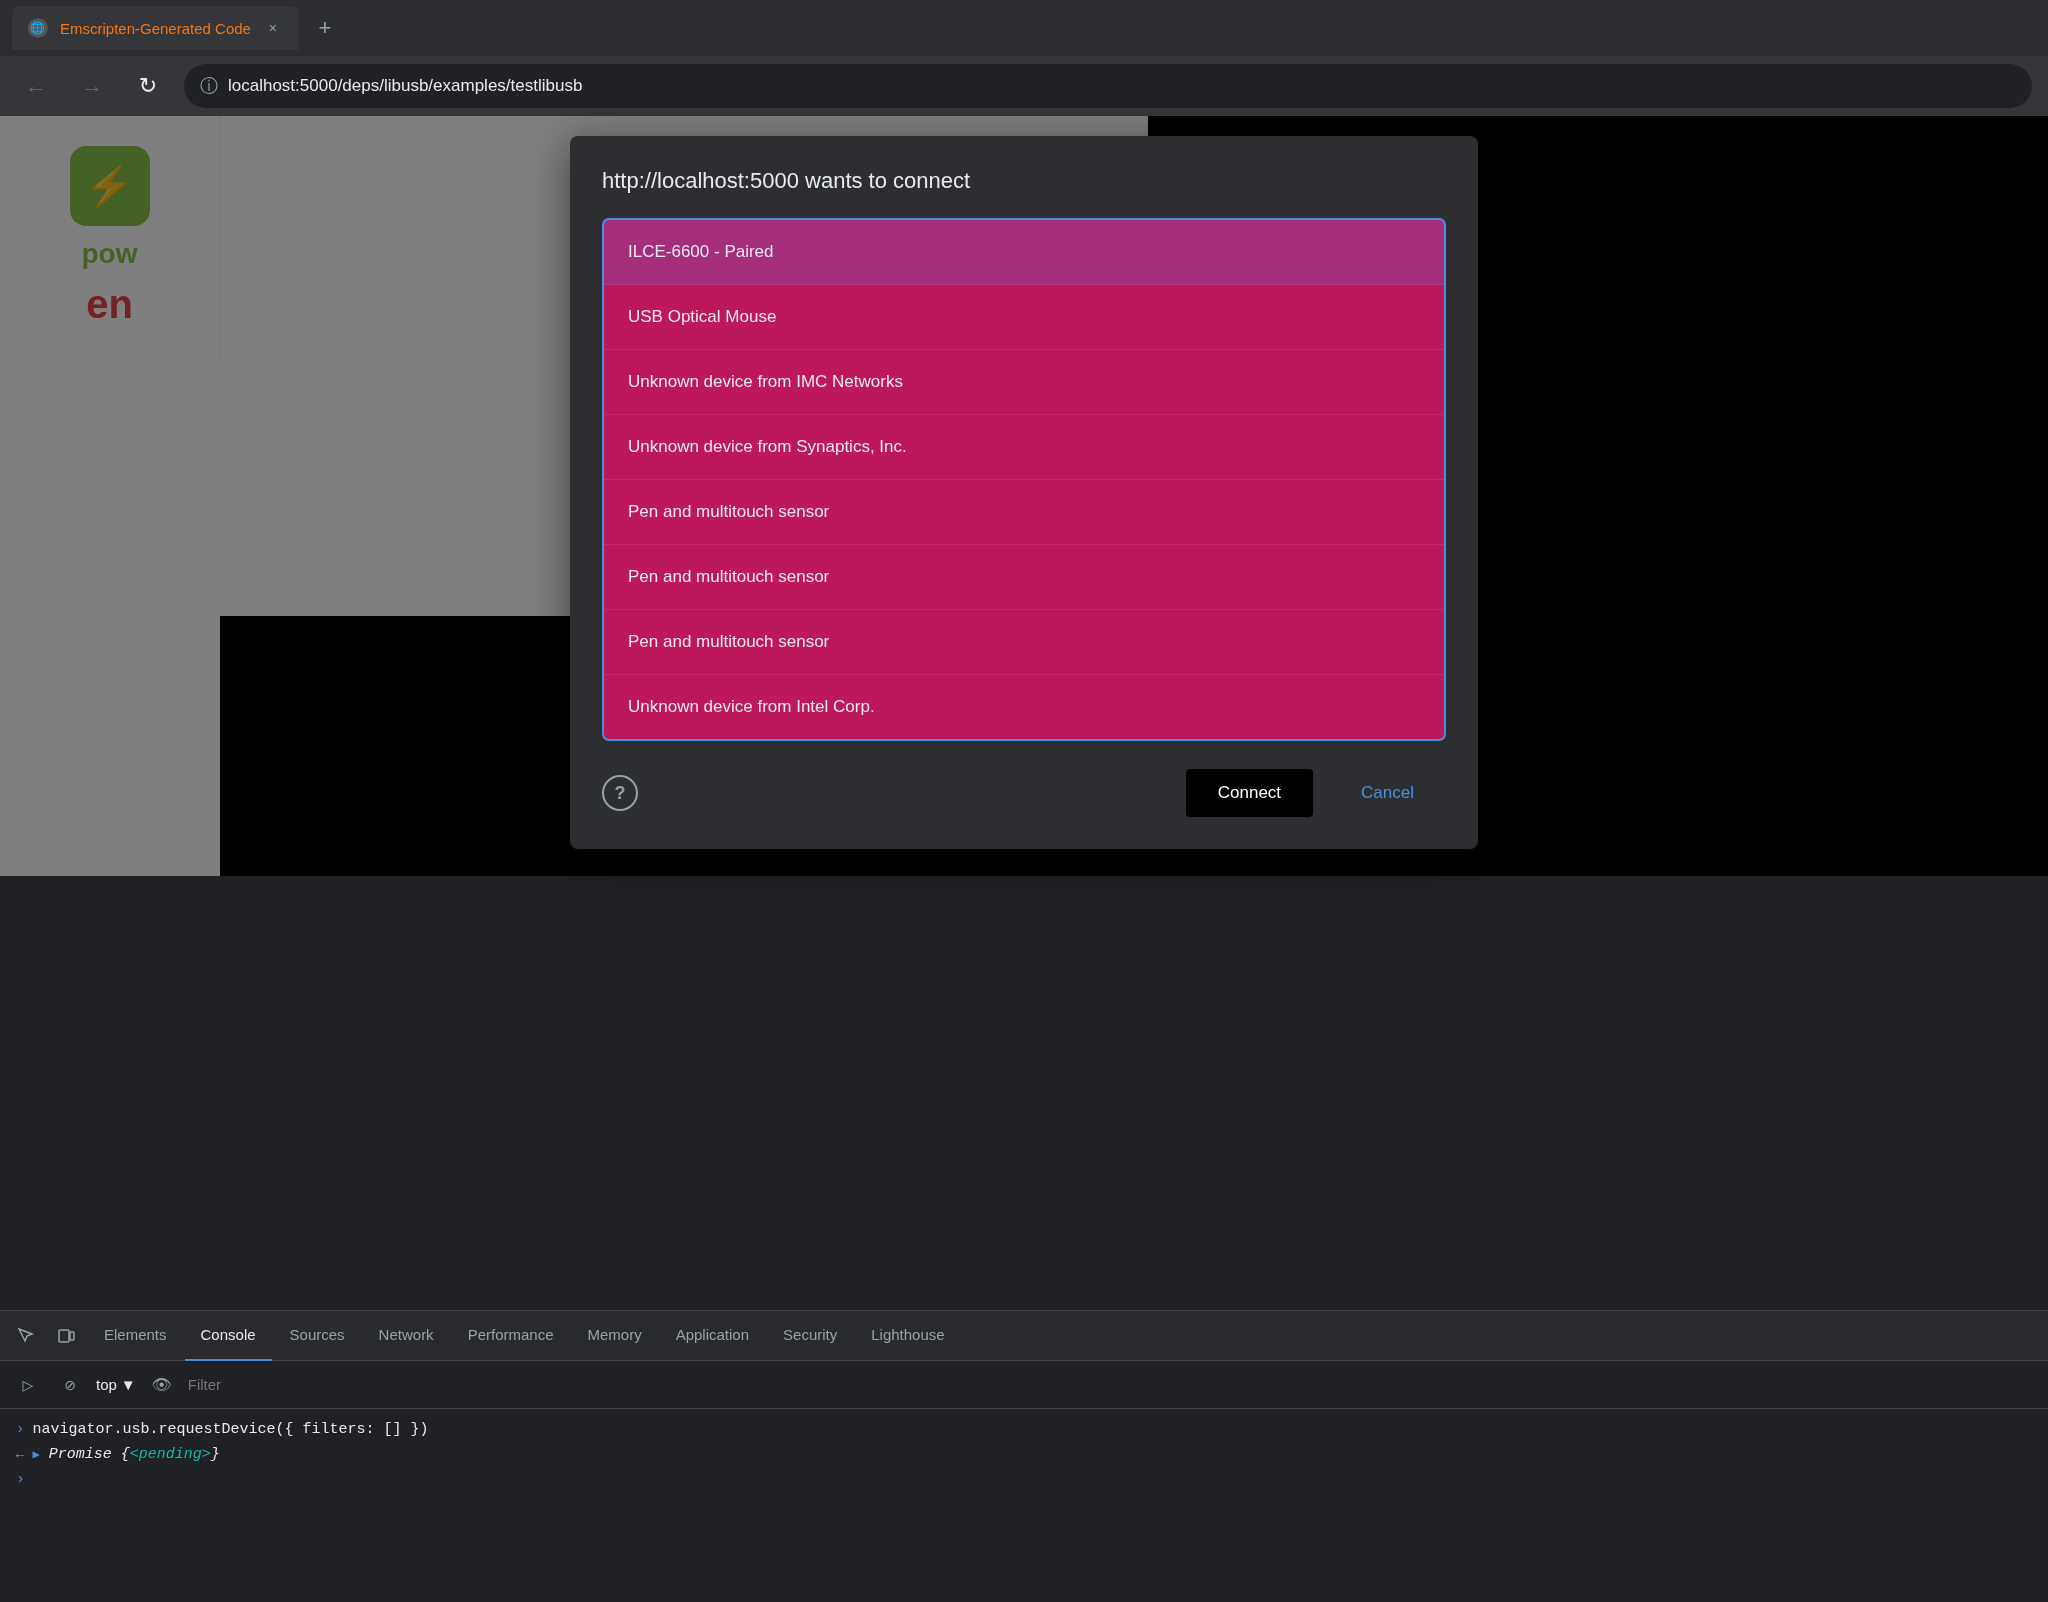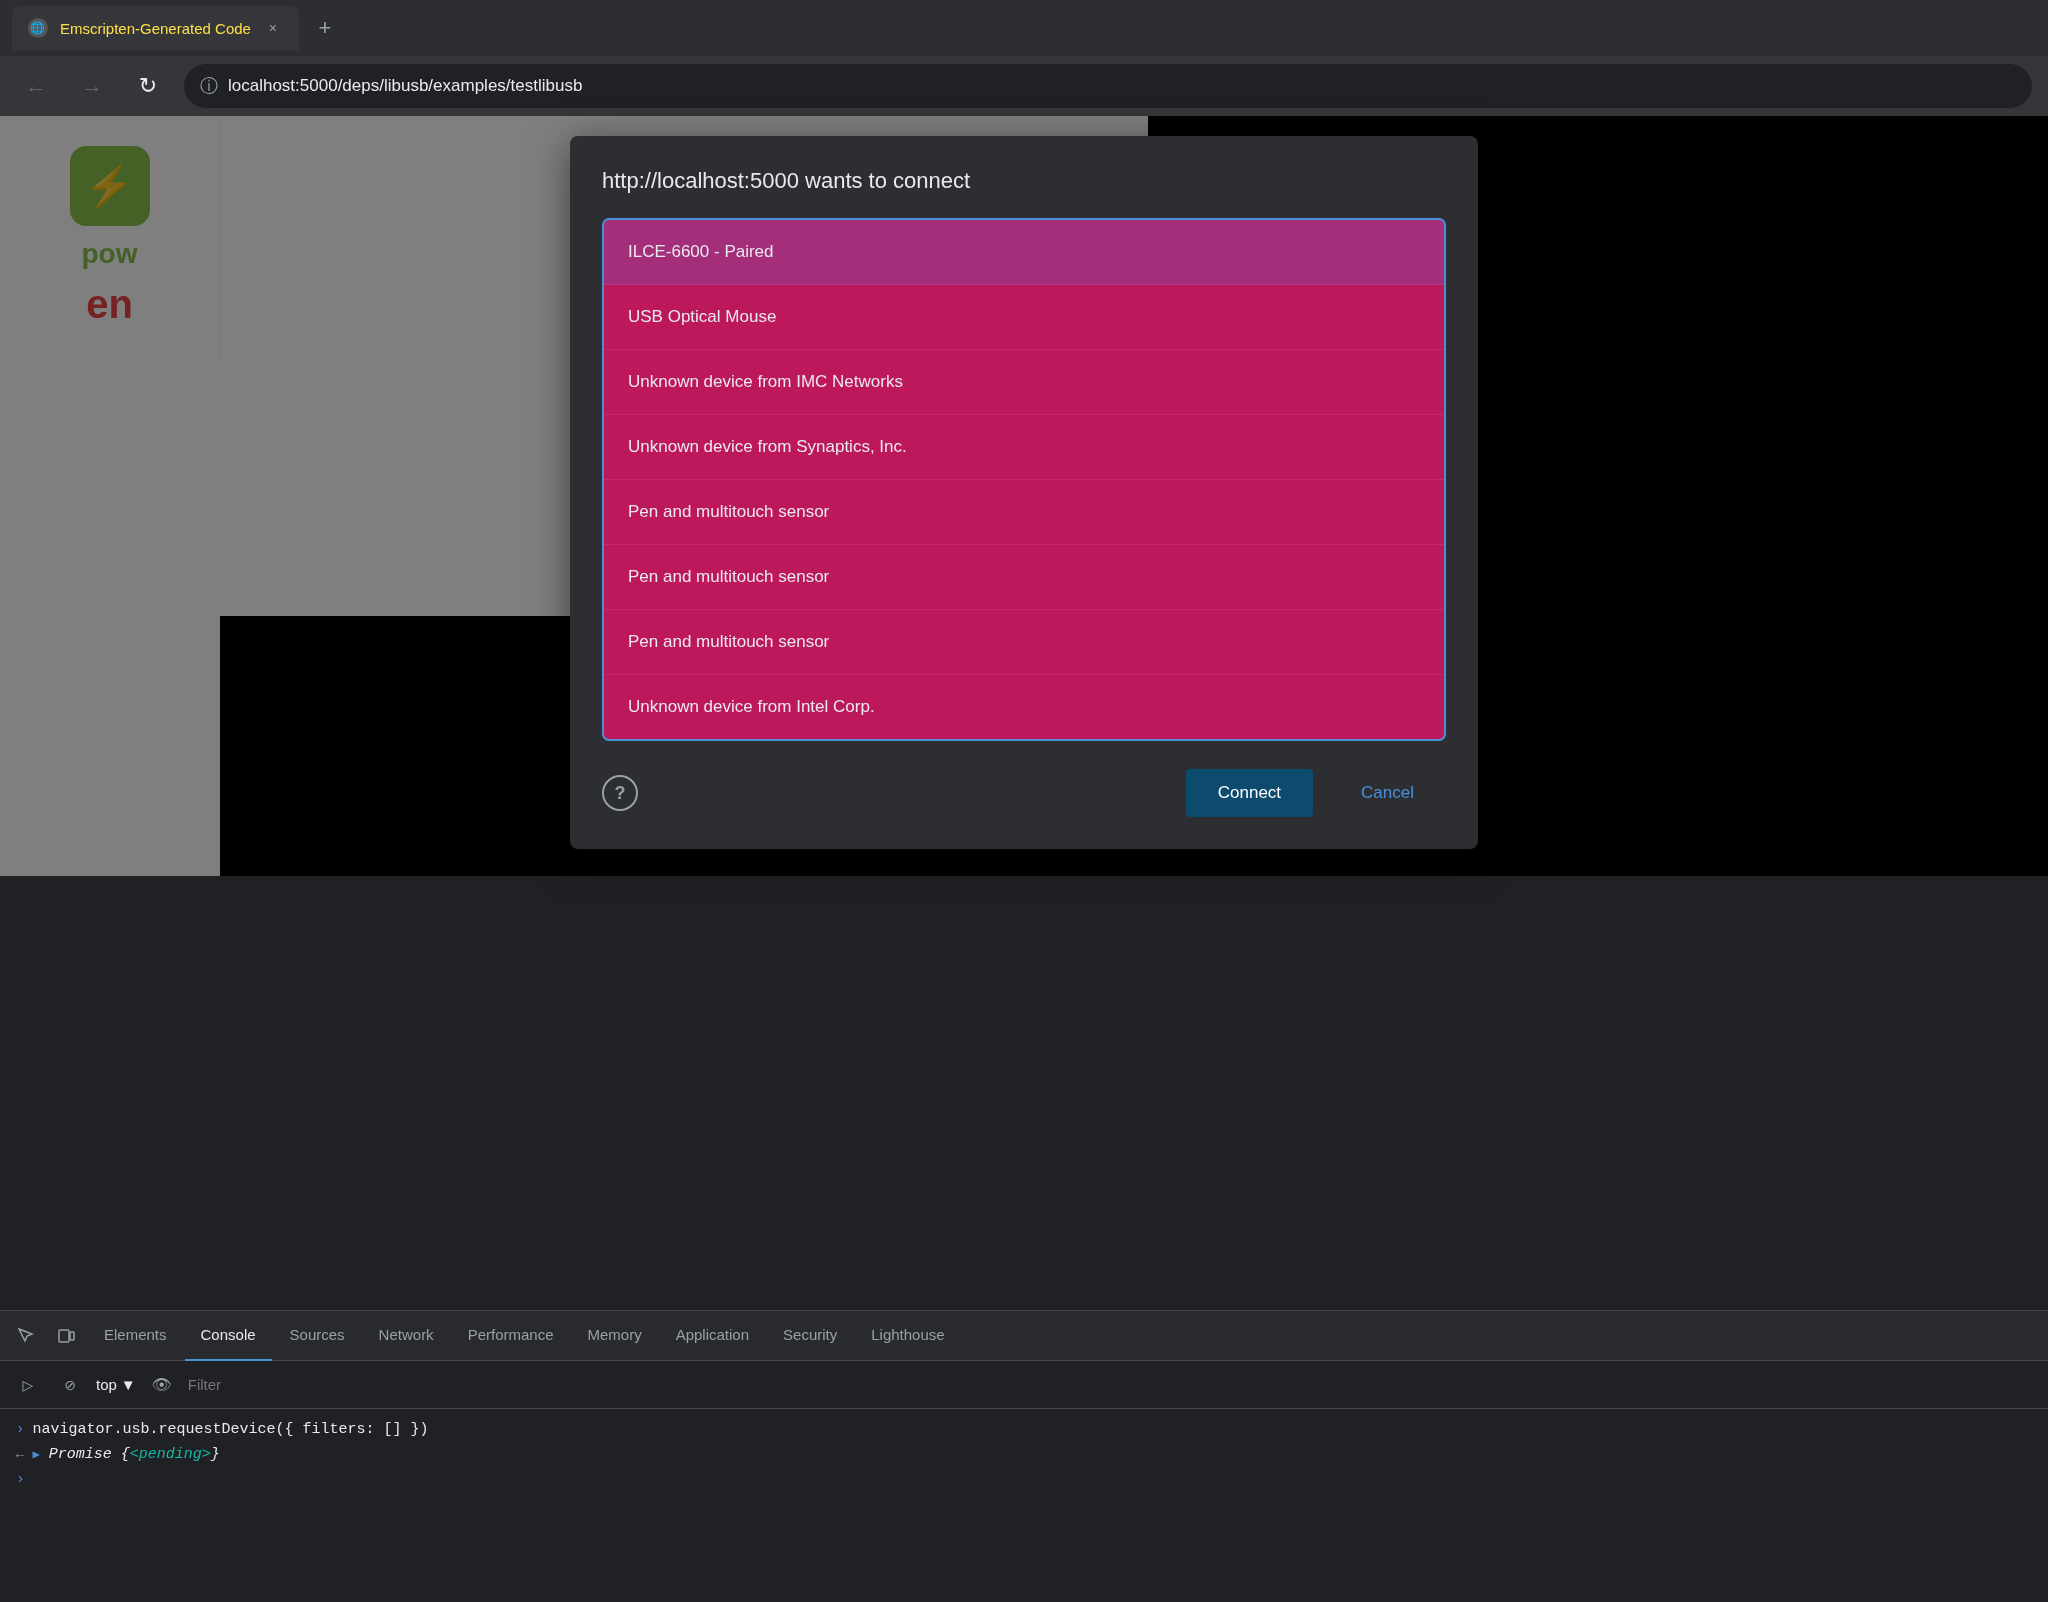--- a/index.html
+++ b/index.html
@@ -48,21 +48,21 @@
       background: #555;
       border-radius: 50%;
       display: flex;
       align-items: center;
       justify-content: center;
       color: #aaa;
       font-size: 12px;
     }
 
     .tab-title {
-      color: #fde047;
+      color: #f97316;
       font-size: 15px;
       flex: 1;
       white-space: nowrap;
       overflow: hidden;
       text-overflow: ellipsis;
     }
 
     .tab-close {
       width: 20px;
       height: 20px;
@@ -260,21 +260,21 @@
       font-size: 18px;
       font-weight: bold;
       cursor: pointer;
     }
 
     .dialog-footer-spacer {
       flex: 1;
     }
 
     .btn-connect {
-      background: #0c4a6e;
+      background: #000000;
       color: #fff;
       border: none;
       border-radius: 4px;
       padding: 14px 32px;
       font-size: 17px;
       cursor: pointer;
       font-weight: 500;
     }
 
     .btn-cancel {

